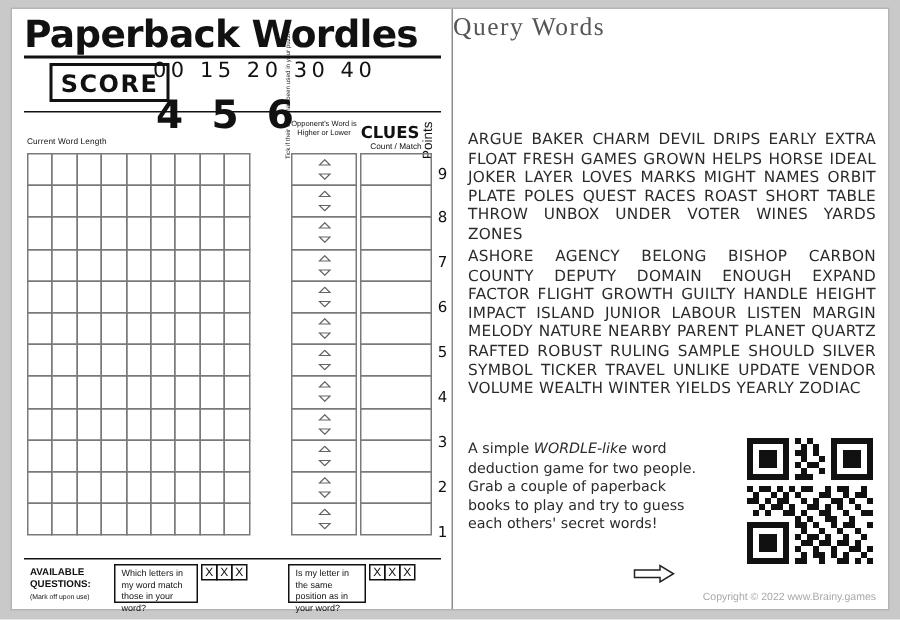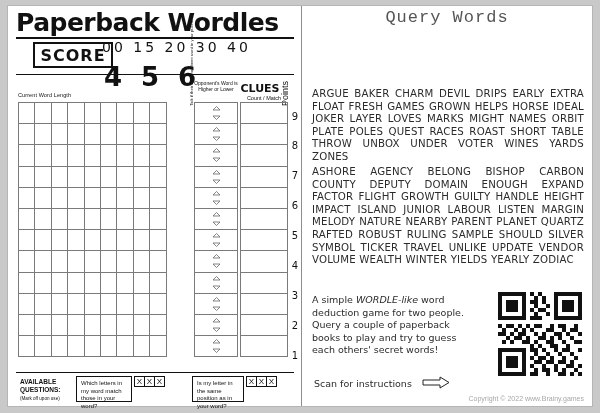--- a/index.html
+++ b/index.html
@@ -164,22 +164,22 @@
   }
   .xcell{
     width:11px;height:11px;border:1px solid #111;
     display:flex;align-items:center;justify-content:center;
     font-size:8px;color:#111;margin-right:-1px;box-sizing:border-box;
   }
 
   
   .qw-title{
     position:absolute;left:0;top:2px;width:100%;
-    text-align:center;
-    font-family:Liberation Mono, monospace;
+    text-align:left;
+    font-family:Liberation Serif, serif;
     font-size:17px;color:#555;letter-spacing:1px;
   }
   .wordblock{
     position:absolute;left:10px;width:272px;
     font-family:"DejaVu Sans",sans-serif;
     font-size:10.2px;line-height:12.6px;
     color:#2b2b2b;
     letter-spacing:0.2px;
     text-align:justify;
   }
@@ -502,24 +502,23 @@
   </div>
 
   <div class="right">
 
     <div class="qw-title">Query Words</div>
 
     <div class="wordblock wb3">ASHORE AGENCY BELONG BISHOP CARBON COUNTY DEPUTY DOMAIN ENOUGH EXPAND FACTOR FLIGHT GROWTH GUILTY HANDLE HEIGHT IMPACT ISLAND JUNIOR LABOUR LISTEN MARGIN MELODY NATURE NEARBY PARENT PLANET QUARTZ RAFTED ROBUST RULING SAMPLE SHOULD SILVER SYMBOL TICKER TRAVEL UNLIKE UPDATE VENDOR VOLUME WEALTH WINTER YIELDS YEARLY ZODIAC</div>
     <div class="wordblock wb2">ARGUE BAKER CHARM DEVIL DRIPS EARLY EXTRA FLOAT FRESH GAMES GROWN HELPS HORSE IDEAL JOKER LAYER LOVES MARKS MIGHT NAMES ORBIT PLATE POLES QUEST RACES ROAST SHORT TABLE THROW UNBOX UNDER VOTER WINES YARDS ZONES</div>
 
     <div class="blurb">
-      <span>A simple </span><i>WORDLE-like</i><span> word deduction game for two people. Query a couple of paperback books to play and try to guess each others' secret words!</span>
-    </div>
-
-    <div class="scan">Scan for instructions</div>
+      <span>A simple </span><i>WORDLE-like</i><span> word deduction game for two people. Grab a couple of paperback books to play and try to guess each others' secret words!</span>
+    </div>
+
 
     <svg class="arrow" viewBox="0 0 28 13">
       <polygon points="1,4 18,4 18,1 27,6.5 18,12 18,9 1,9" fill="none" stroke="#222" stroke-width="1"></polygon>
     </svg>
 
     <svg class="qr" viewBox="0 0 21 21" shape-rendering="crispEdges">
       <rect width="21" height="21" fill="#fff"></rect>
       <g fill="#111">
         <rect x="0" y="0" width="7" height="1"></rect>
           <rect x="0" y="6" width="7" height="1"></rect>

